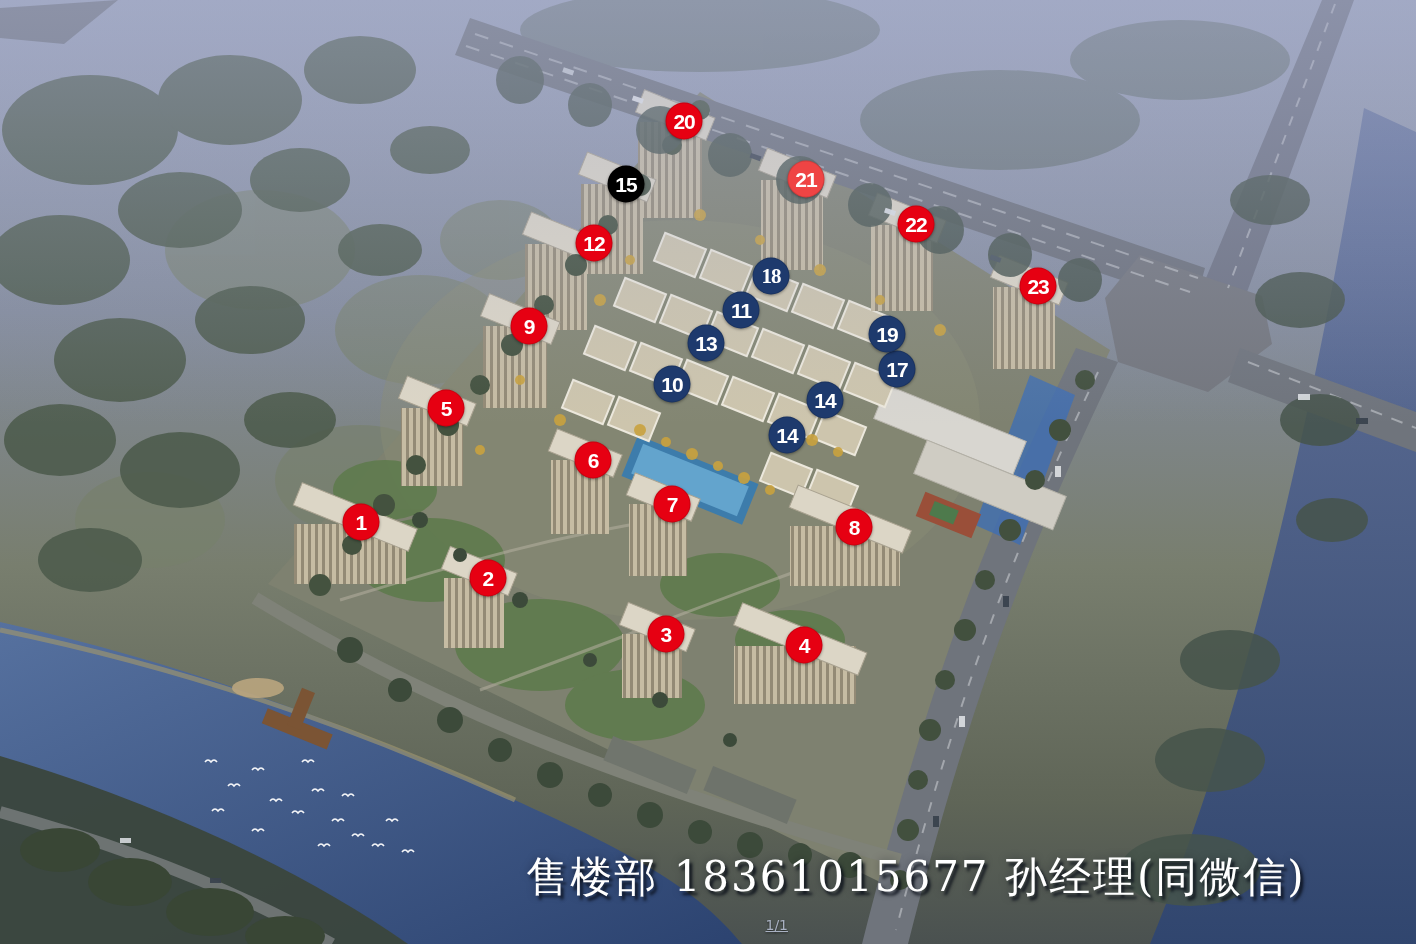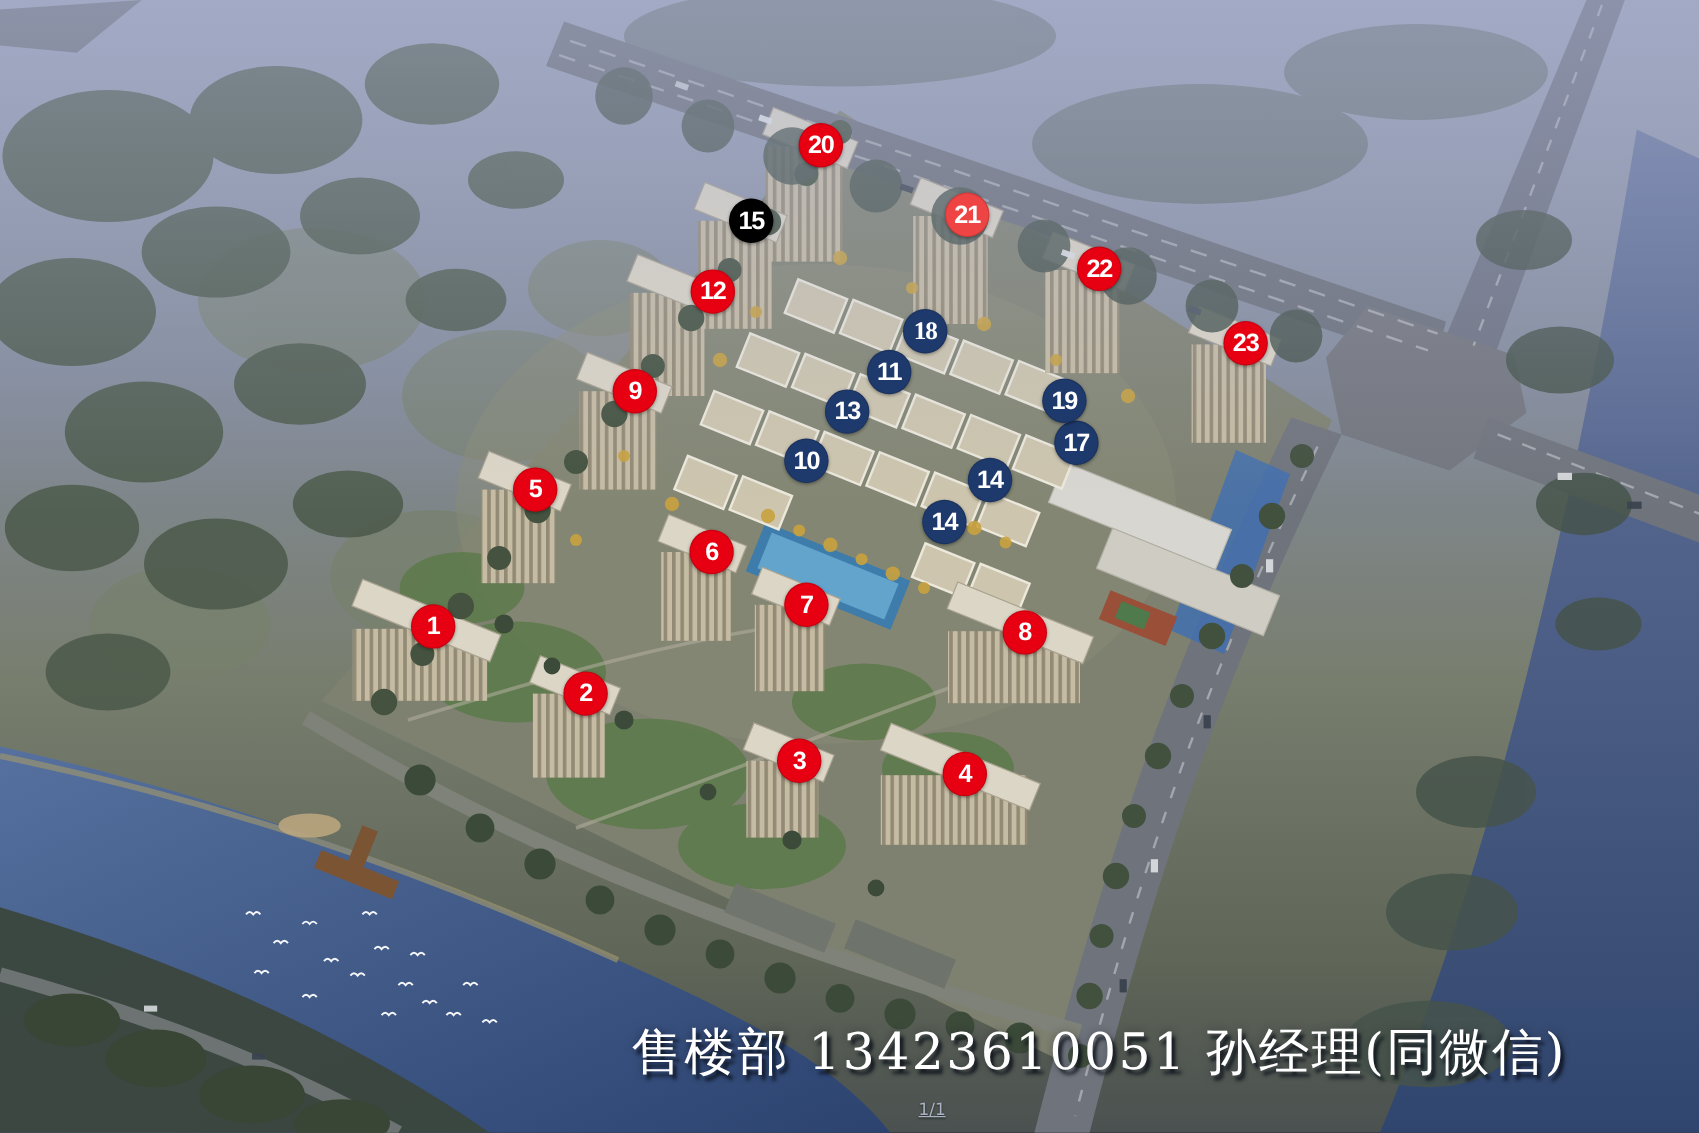--- a/index.html
+++ b/index.html
@@ -429,16 +429,16 @@
       <div class="marker" style="left: 52.33%; top: 32.84%; background: rgb(30, 58, 109); color: rgb(255, 255, 255);">11</div>
       <div class="marker" style="left: 60.52%; top: 39.09%; background: rgb(30, 58, 109); color: rgb(255, 255, 255); margin-left: 40px;">17</div>
       <div class="marker" style="left: 54.45%; top: 29.24%; background: rgb(30, 58, 109); color: rgb(255, 255, 255); font-family: Liberation Serif, serif;">18</div>
       <div class="marker" style="left: 62.64%; top: 35.38%; background: rgb(30, 58, 109); color: rgb(255, 255, 255);">19</div>
       <div class="marker" style="left: 48.31%; top: 12.82%; background: rgb(230, 0, 18); color: rgb(255, 255, 255);">20</div>
       <div class="marker" style="left: 56.92%; top: 18.96%; background: #ef4444; color: rgb(255, 255, 255);">21</div>
       <div class="marker" style="left: 64.69%; top: 23.73%; background: rgb(230, 0, 18); color: rgb(255, 255, 255);">22</div>
       <div class="marker" style="left: 73.31%; top: 30.3%; background: rgb(230, 0, 18); color: #ffffff;">23</div>
     </div>
 
-  <div class="caption">售楼部 13423610051 孙经理(同微信)</div>
+  <div class="caption">售楼部 18361015677 孙经理(同微信)</div>
 
   <div class="pager">1/1</div>
 </div>
 
 </body></html>

